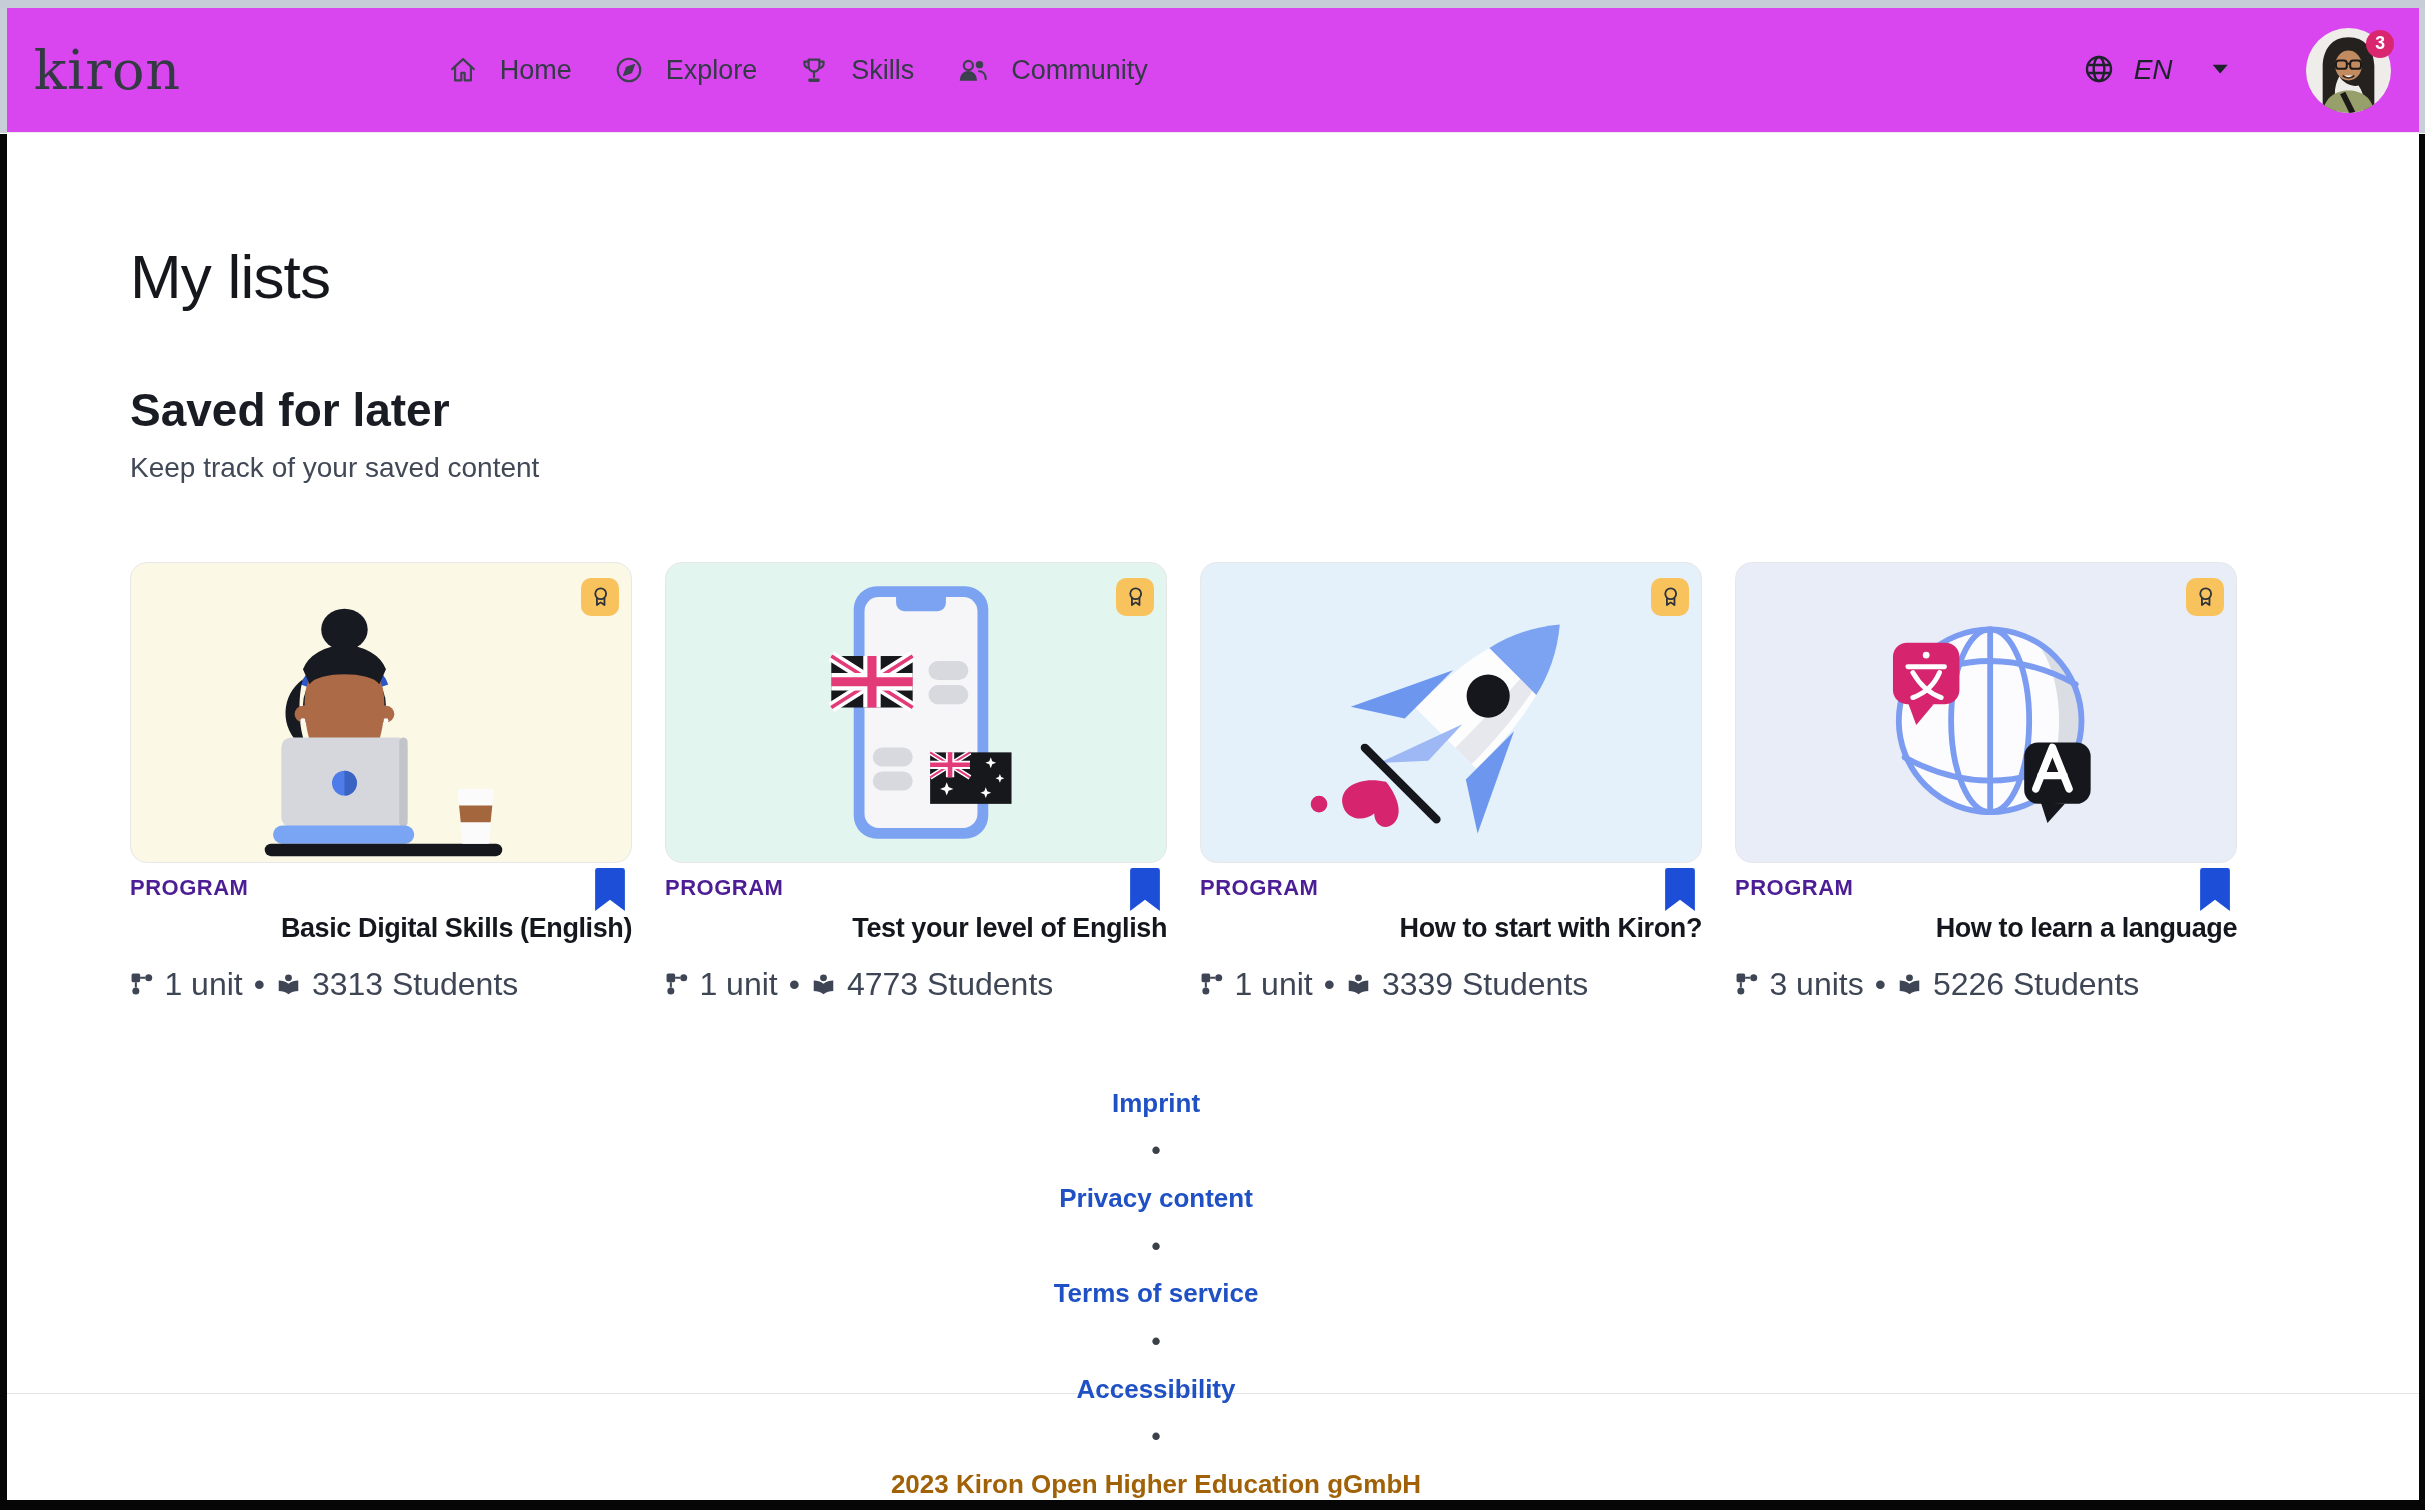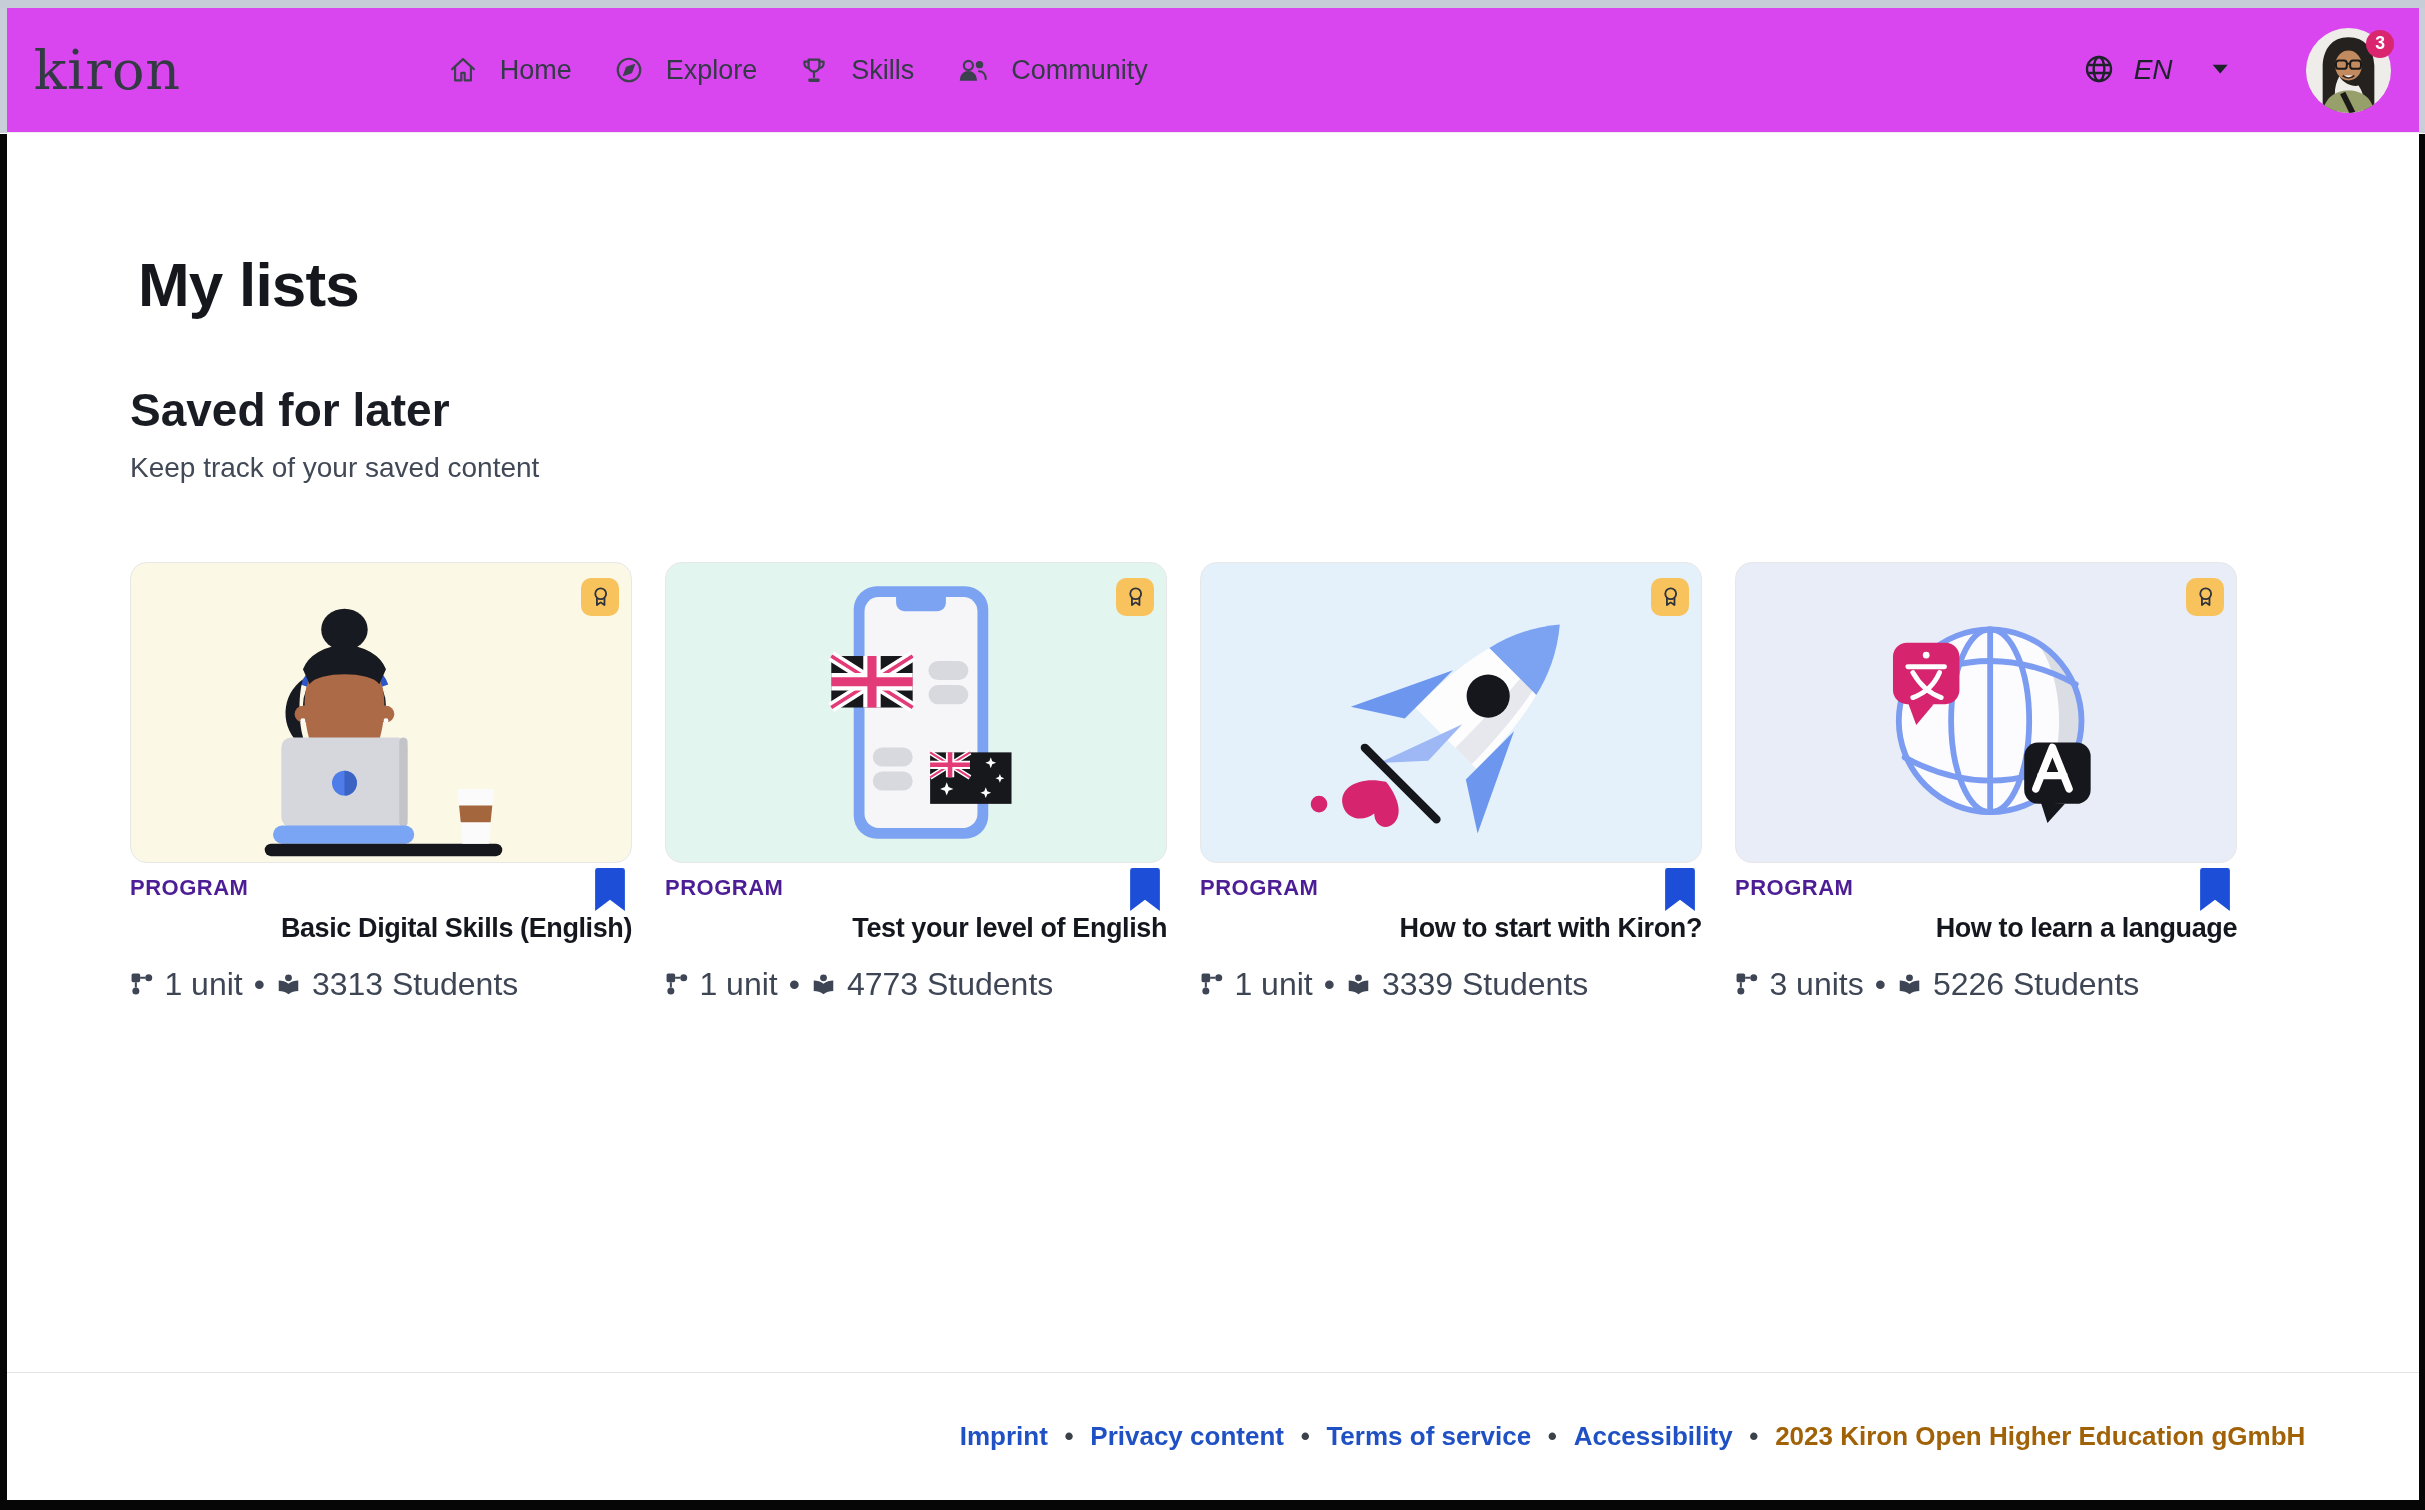--- a/index.html
+++ b/index.html
@@ -34,21 +34,21 @@
   .lang-caret{margin-left:38px;display:block;}
   .avatar{position:relative;margin-left:77px;width:85px;height:85px;cursor:pointer;}
   .avatar svg{display:block;}
   .avatar-badge{
     position:absolute;top:1.7px;right:-3.3px;width:28.4px;height:28.4px;border-radius:50%;
     background:#d9266f;color:#fff;font-size:17.6px;font-weight:700;
     display:flex;align-items:center;justify-content:center;
   }
 
   
-  .page-title{position:absolute;left:130px;top:241px;margin:8px;font-size:62px;font-weight:700;color:#15171c;letter-spacing:-0.8px;}
+  .page-title{position:absolute;left:130px;top:241px;margin:0;font-size:62px;font-weight:400;color:#15171c;letter-spacing:-0.8px;}
   .section-title{position:absolute;left:130px;top:383px;margin:0;font-size:46px;font-weight:700;color:#191c22;}
   .section-subtitle{position:absolute;left:130px;top:452px;margin:0;font-size:28px;font-weight:400;color:#414856;}
 
   .cards{position:absolute;left:130px;top:562px;display:flex;gap:33px;}
   .card{width:502px;cursor:pointer;}
   .card-img{
     height:301px;border-radius:16.7px;border:1.7px solid #e7e7e8;box-sizing:border-box;
     position:relative;overflow:hidden;
   }
   .card-img > svg.illus{position:absolute;left:0;top:0;width:100%;height:100%;}
@@ -60,24 +60,24 @@
   .card-info{position:relative;}
   .bookmark-btn{position:absolute;right:6.7px;top:5px;background:none;border:none;padding:0;cursor:pointer;}
   .card-tag{margin:0;padding-top:12px;font-size:22px;font-weight:700;color:#4c1d95;letter-spacing:0.5px;}
   .card-title{margin:11.7px 0 0 0;font-size:27px;font-weight:700;color:#14171d;letter-spacing:-0.4px;white-space:nowrap;text-align:right;}
   .card-meta{margin-top:22px;display:flex;align-items:center;gap:11px;font-size:32px;color:#3e4655;}
   .card-meta svg{display:block;flex:none;}
   .meta-dot{color:#3e4655;}
 
   
   .footer{
-    position:absolute;left:6.7px;right:6.7px;bottom:11px;height:128px;background:#ffffff;
+    position:absolute;left:6.7px;right:6.7px;bottom:11px;height:107px;background:#ffffff;
     border-top:1.7px solid #e4e4e4;box-sizing:border-box;z-index:10;
     display:flex;align-items:center;justify-content:flex-end;
-    padding-right:114px;gap:16.7px;font-size:26px;font-weight:700;
+    padding-right:114px;gap:16.7px;font-size:26px;font-weight:700;flex-direction:column;
   }
   .footer a{color:#1f51c4;text-decoration:none;cursor:pointer;}
   .footer-dot{color:#3a4149;}
   .footer-copy{color:#a16207;}
 </style>
 </head>
 <body>
 
 <div class="frame-top"></div>
 <div class="frame-side-header left"></div>

